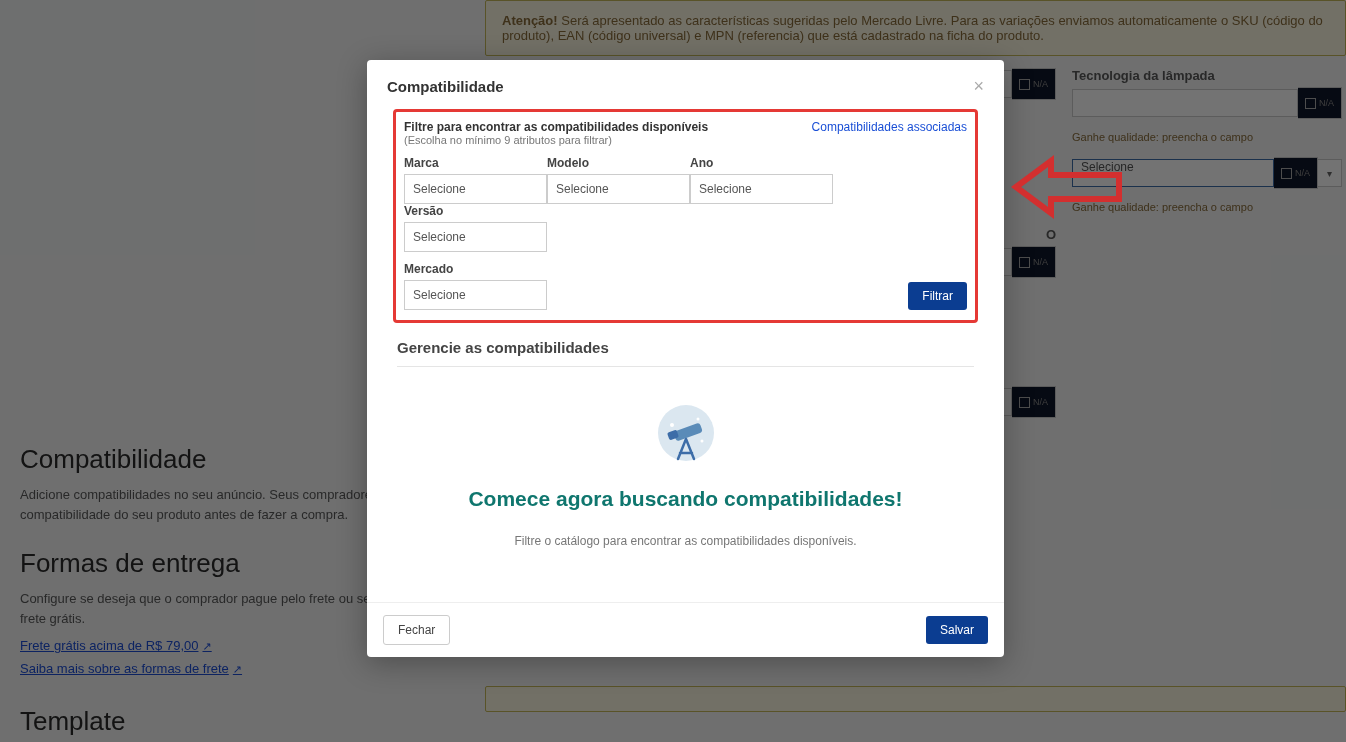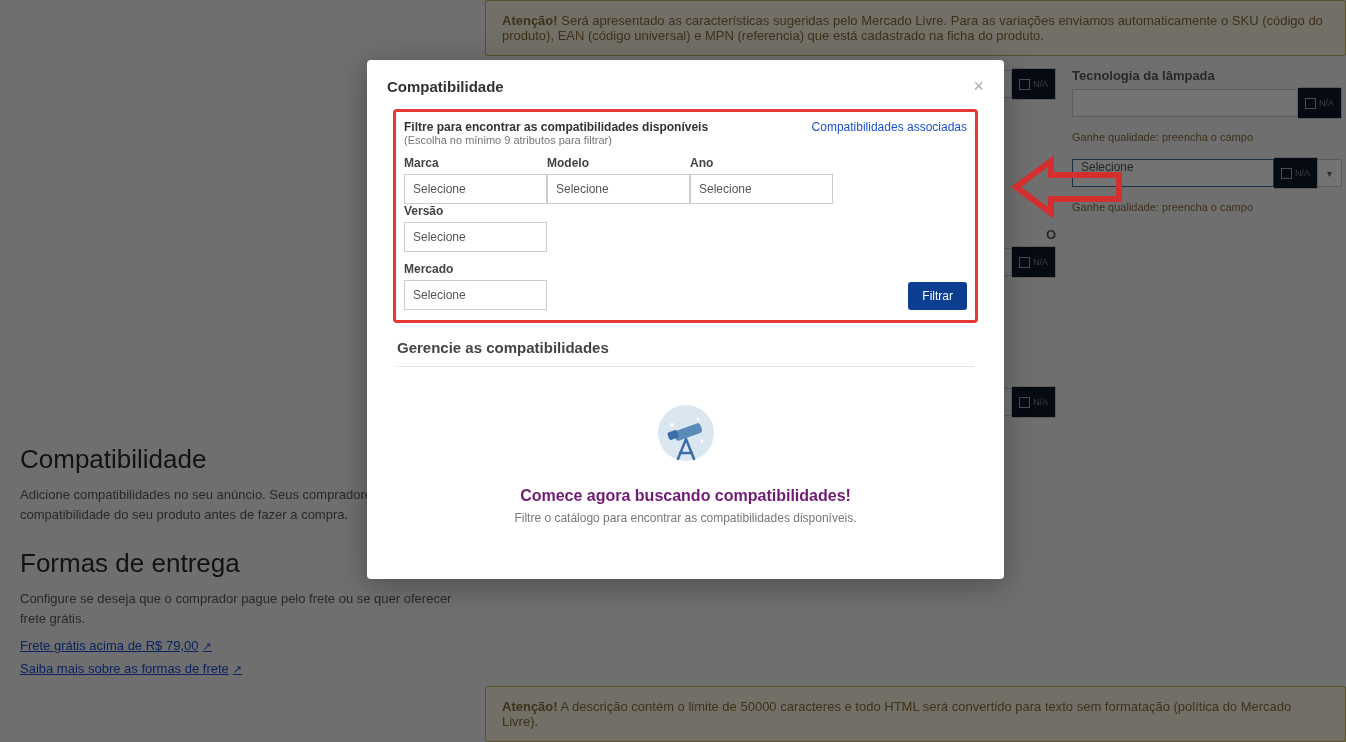--- a/index.html
+++ b/index.html
@@ -50,21 +50,21 @@
 
 .filter-bottom { display: flex; justify-content: space-between; align-items: flex-end; padding: 0 2px; }
 .btn-primary { background: #0b3d91; color: #fff; border: 0; padding: 7px 14px; font-size: 12px; border-radius: 3px; cursor: pointer; }
 
 .manage-h { font-size: 15px; font-weight: 700; color: #444; padding: 6px 4px 10px; }
 .manage-sep { height: 1px; background: #e5e5e5; margin: 0 4px 20px; }
 
 .empty { text-align: center; padding: 14px 0 40px; }
 .telescope { width: 72px; height: 72px; margin: 0 auto 14px; position:relative; }
 .telescope svg { width: 72px; height: 72px; }
-.empty-h { font-size: 16px; font-weight: 700; color: #701a75; margin-bottom: 6px; }
+.empty-h { font-size: 21px; font-weight: 700; color: #0f766e; margin-bottom: 23px; }
 .empty-p { font-size: 12px; color: #777; }
 
 .modal-foot { display: flex; justify-content: space-between; align-items: center; padding: 12px 16px; border-top: 1px solid #eee; }
 .btn-secondary { background: #fff; border: 1px solid #ccc; color: #444; padding: 7px 14px; font-size: 12px; border-radius: 3px; cursor: pointer; }
 
 
 .arrow { position: absolute; left: 1011px; top: 153px; width: 115px; height: 68px; }
 .arrow svg { width: 100%; height: 100%; }
 
 .bg-note { font-size: 12px; color: #666; padding: 6px 4px; }
@@ -136,36 +136,34 @@
               <span>N/A</span>
             </div>
         </div>
       </div>
       <div class="bg-field" style="width:270px; flex:none"></div>
     </div>
 
     <div style="height:260px"></div>
 
     <div class="warn-box">
-      <strong>Atenção!</strong><span> A descrição contém o limite de 50000 caracteres e todo HTML será convertido para texto sem formatação (política do Mercado Livre).</span>
-    </div>
-    <div class="warn-box">
       
     </div>
   </div>
 
   <div class="bg-left" style="top:400px; position:absolute;">
     <div class="section-h">Compatibilidade</div>
     <div class="section-p">Adicione compatibilidades no seu anúncio. Seus compradores verão compatibilidade do seu produto antes de fazer a compra.</div>
 
     <div class="section-h">Formas de entrega</div>
     <div class="section-p">Configure se deseja que o comprador pague pelo frete ou se quer oferecer frete grátis.</div>
     <a class="link-u"><span>Frete grátis acima de R$ 79,00</span><span class="ext-icon">↗</span></a><br>
     <a class="link-u"><span>Saiba mais sobre as formas de frete</span><span class="ext-icon">↗</span></a>
 
+    <div class="section-h">Template</div>
     
   </div>
 </div>
 
 <div class="overlay"></div>
 
 <div class="modal">
   <div class="modal-head">
     <div class="modal-title">Compatibilidade</div>
     <div class="close-x">×</div>
@@ -218,19 +216,23 @@
           <circle cx="52" cy="40" r="1.5" fill="#fff"></circle>
           <rect x="24" y="26" width="28" height="10" rx="3" fill="#5a8bb8" transform="rotate(-20 38 31)"></rect>
           <rect x="18" y="30" width="10" height="8" rx="2" fill="#3d6da8" transform="rotate(-20 23 34)"></rect>
           <path d="M36 38 L28 58 M36 38 L44 58 M30 52 L42 52" stroke="#3d6da8" stroke-width="2.5" fill="none" stroke-linecap="round"></path>
         </svg>
       </div>
       <div class="empty-h">Comece agora buscando compatibilidades!</div>
       <div class="empty-p">Filtre o catálogo para encontrar as compatibilidades disponíveis.</div>
     </div>
   </div>
+  <div class="modal-foot">
+    <button class="btn-secondary">Fechar</button>
+    <button class="btn-primary">Salvar</button>
+  </div>
 </div>
 
 <div class="arrow">
   <svg viewBox="0 0 115 68">
     <path d="M5 34 L40 8 L40 22 L108 22 L108 46 L40 46 L40 60 Z" fill="none" stroke="#d32f2f" stroke-width="6" stroke-linejoin="miter"></path>
   </svg>
 </div>
 
 </body></html>

